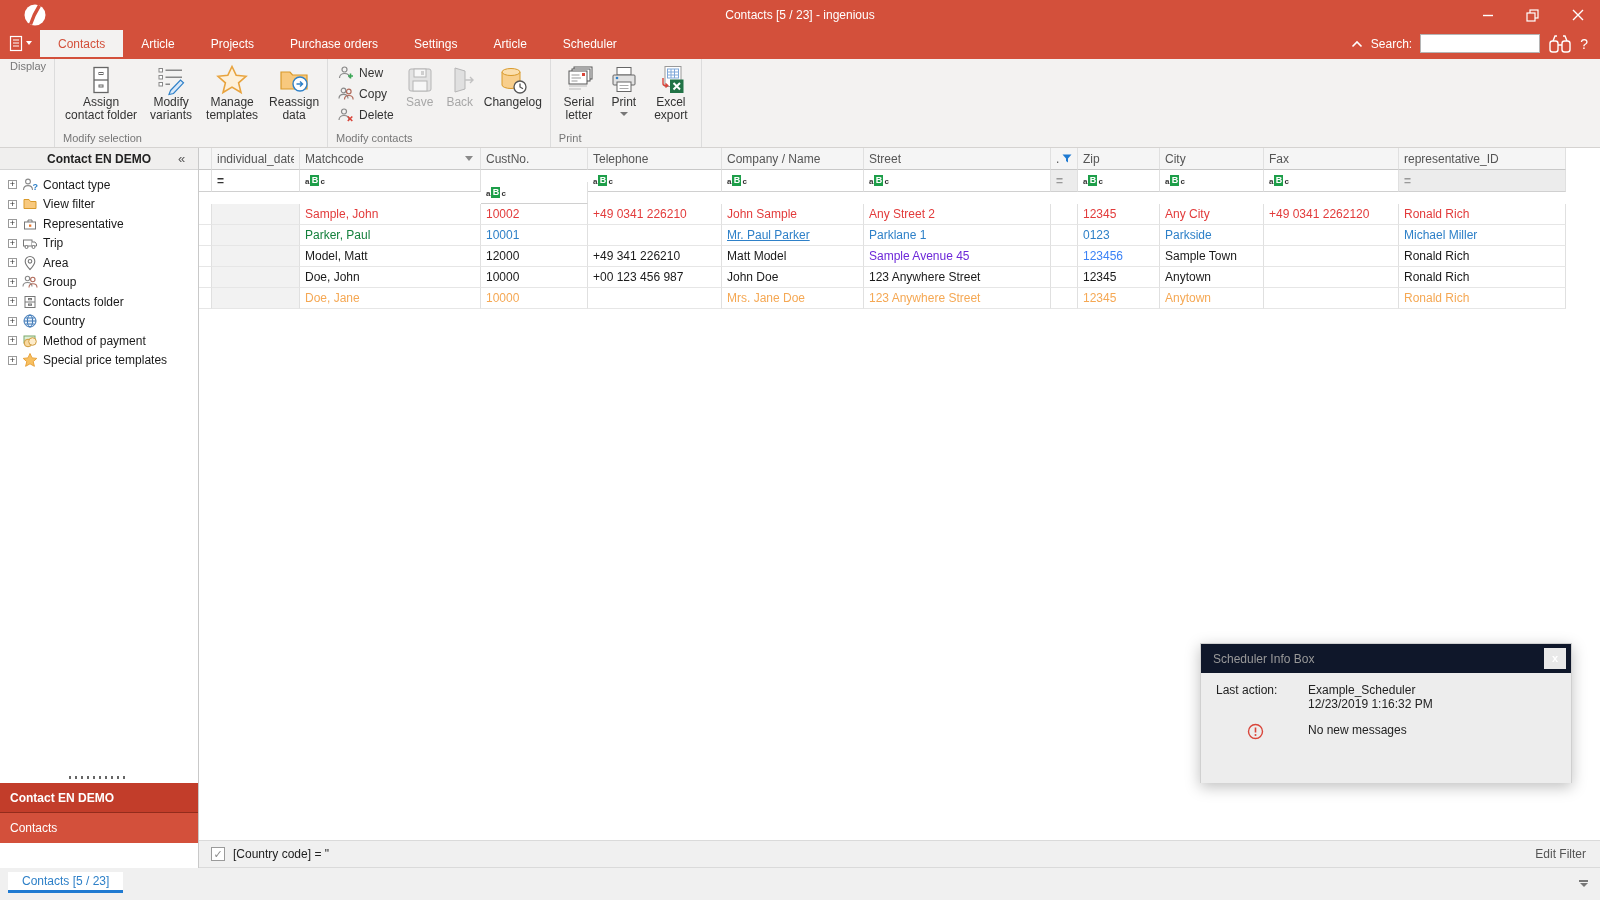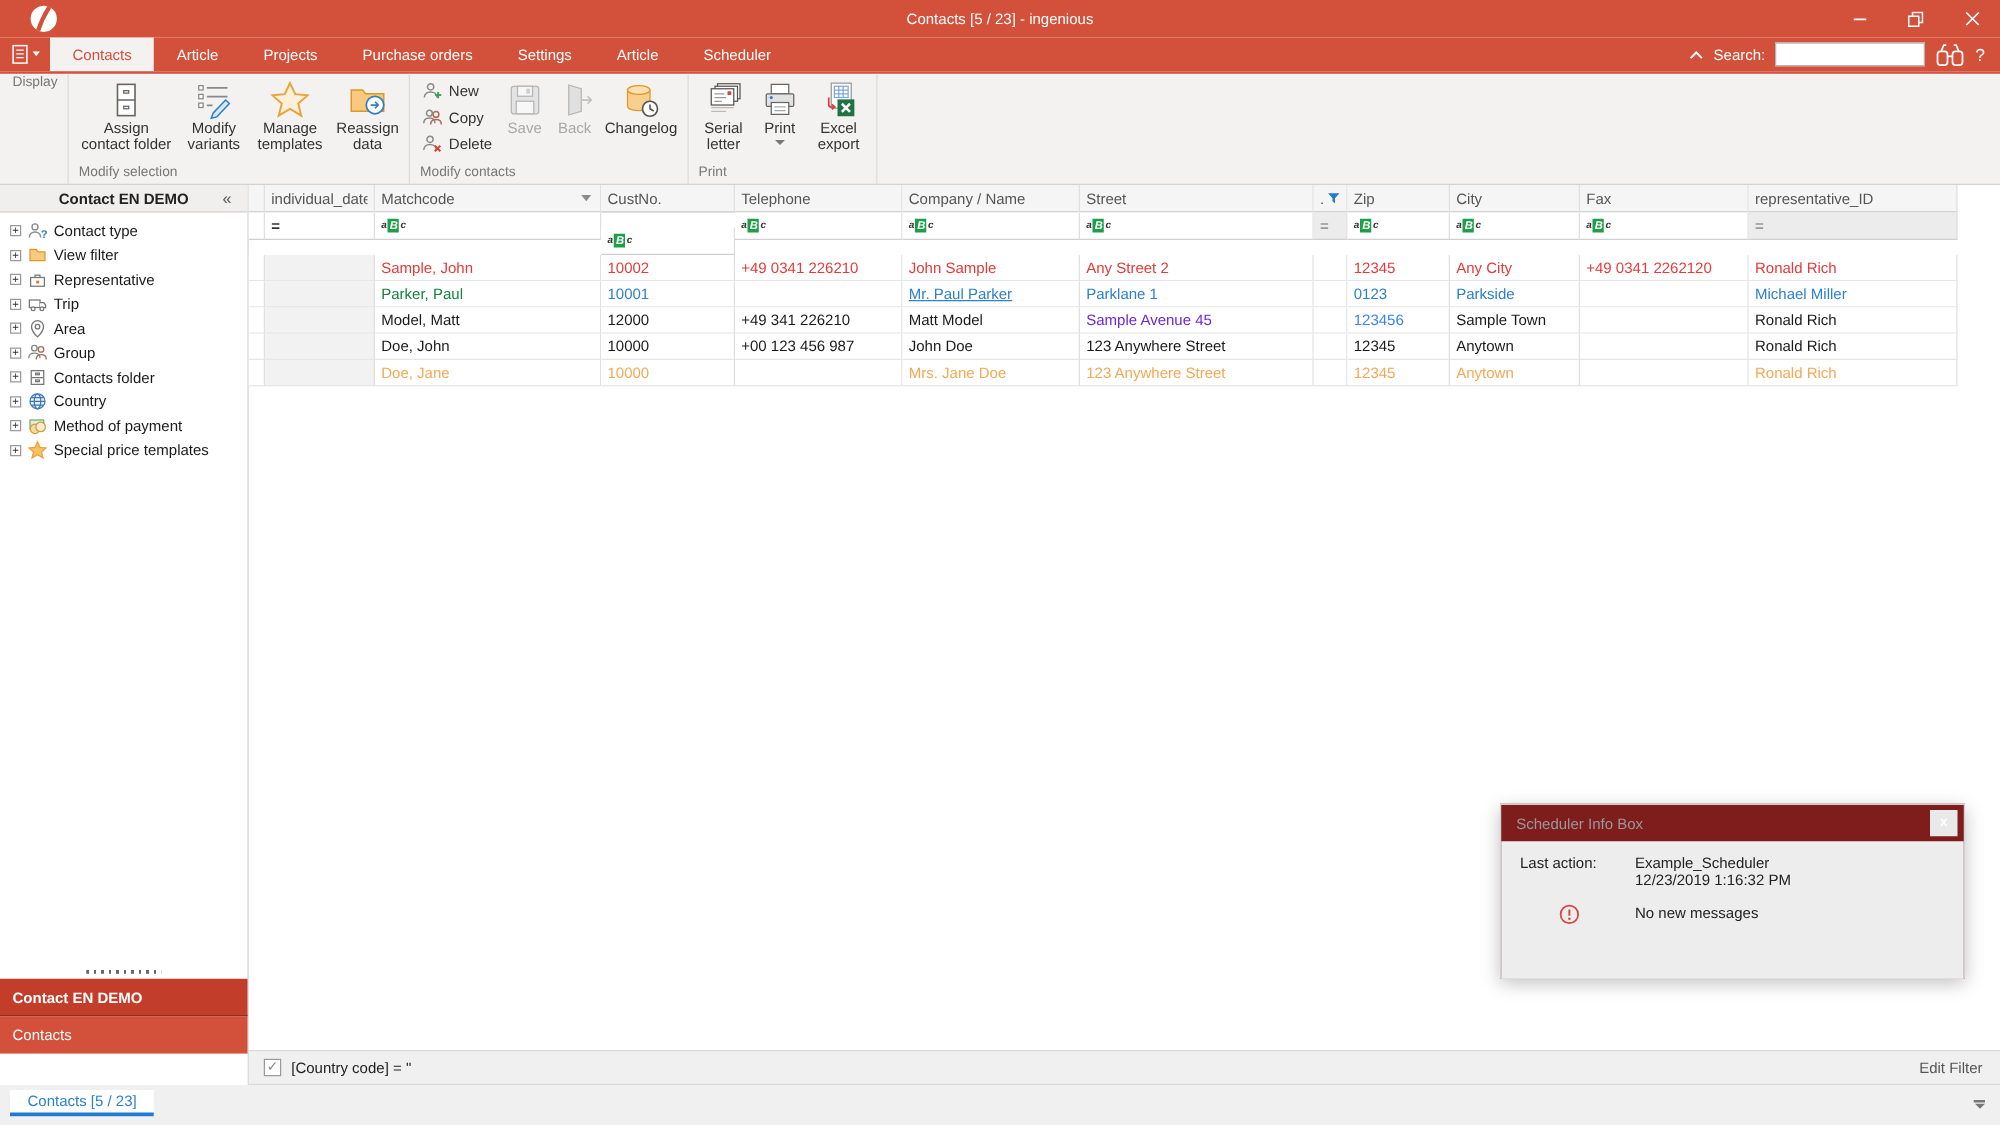--- a/index.html
+++ b/index.html
@@ -71,21 +71,21 @@
   .hcell { height:22px; background:#f5f5f5; border-bottom:1px solid #c8c8c8; color:#555;
     display:flex; align-items:center; padding:0 5px; }
   .hcell .hlabel { flex:1; overflow:hidden; }
   .sort-arrow { width:0; height:0; border-left:4px solid transparent; border-right:4px solid transparent;
     border-top:5px solid #8a8a8a; margin-right:2px; flex:none; }
   .fcell { height:22px; background:#fff; border-bottom:1px solid #d0d0d0;
     display:flex; align-items:center; padding:0 5px; }
   .fcell.gray { background:#ececec; }
   .feq { color:#333; font-weight:bold; letter-spacing:1px; }
   .fcell.gray .feq { color:#999; }
-  .fabc { display:inline-flex; align-items:flex-start; font-size:8px; color:#333; font-weight:bold;font-style:italic; }
+  .fabc { display:inline-flex; align-items:flex-end; font-size:8px; color:#333; font-weight:bold; }
   .fabc .b { background:#1d9e49; color:#fff; width:9px; height:11px; line-height:11px;
     text-align:center; margin:0 1px; font-size:9px; font-weight:bold; }
   .dcell { height:21px; background:#fff; border-bottom:1px solid #e6e6e6;
     display:flex; align-items:center; padding:0 5px; }
   .dcell.datecol { background:#f2f2f2; }
   .funnel-icon { margin-left:2px; flex:none; }
 
   
   .statusbar { position:absolute; left:199px; top:840px; right:0; height:28px; background:#f0f0f0;
     border-top:1px solid #dadada; border-bottom:1px solid #dadada; display:flex; align-items:center; }
@@ -99,21 +99,21 @@
   .tabbar { position:absolute; left:0; top:868px; right:0; bottom:0; background:#f0f0f0; }
   .btab { position:absolute; left:8px; top:4px; height:21px; background:#fff; color:#2e80c8;
     border-bottom:3px solid #1f7ad1; display:flex; align-items:center; padding:0 14px; }
   .mini-dd { position:absolute; right:12px; top:12px; width:9px; }
   .mini-dd i { display:block; width:9px; height:2px; background:#777; margin-bottom:1px; }
   .mini-dd b { display:block; width:0; height:0; margin-left:0.5px; border-left:4px solid transparent;
     border-right:4px solid transparent; border-top:4px solid #777; }
 
   
   .sched-box { position:absolute; left:1200px; top:643px; width:372px; height:140px;
-    background:#7f1d1d; border:1px solid #d0d0d0; box-shadow:0 4px 14px rgba(0,0,0,.25); }
+    background:#0f172a; border:1px solid #d0d0d0; box-shadow:0 4px 14px rgba(0,0,0,.25); }
   .sched-title { height:29px; display:flex; align-items:center; padding-left:12px; color:#999; }
   .sched-close { margin-left:auto; margin-right:5px; width:22px; height:21px; background:#e9e9e9;
     color:#fff; text-align:center; line-height:21px; font-size:11px; font-weight:bold; }
   .sched-close::before { content:'x'; }
   .sched-body { background:#ededed; height:110px; padding-top:10px; }
   .sched-row { display:flex; margin-bottom:12px; }
   .sched-label-col { width:78px; margin-left:15px; flex:none; text-align:left; color:#222; }
   .sched-icon-col { width:78px; margin-left:15px; flex:none; display:flex; justify-content:center; }
   .sched-val { margin-left:14px; color:#222; line-height:14px; }
 

